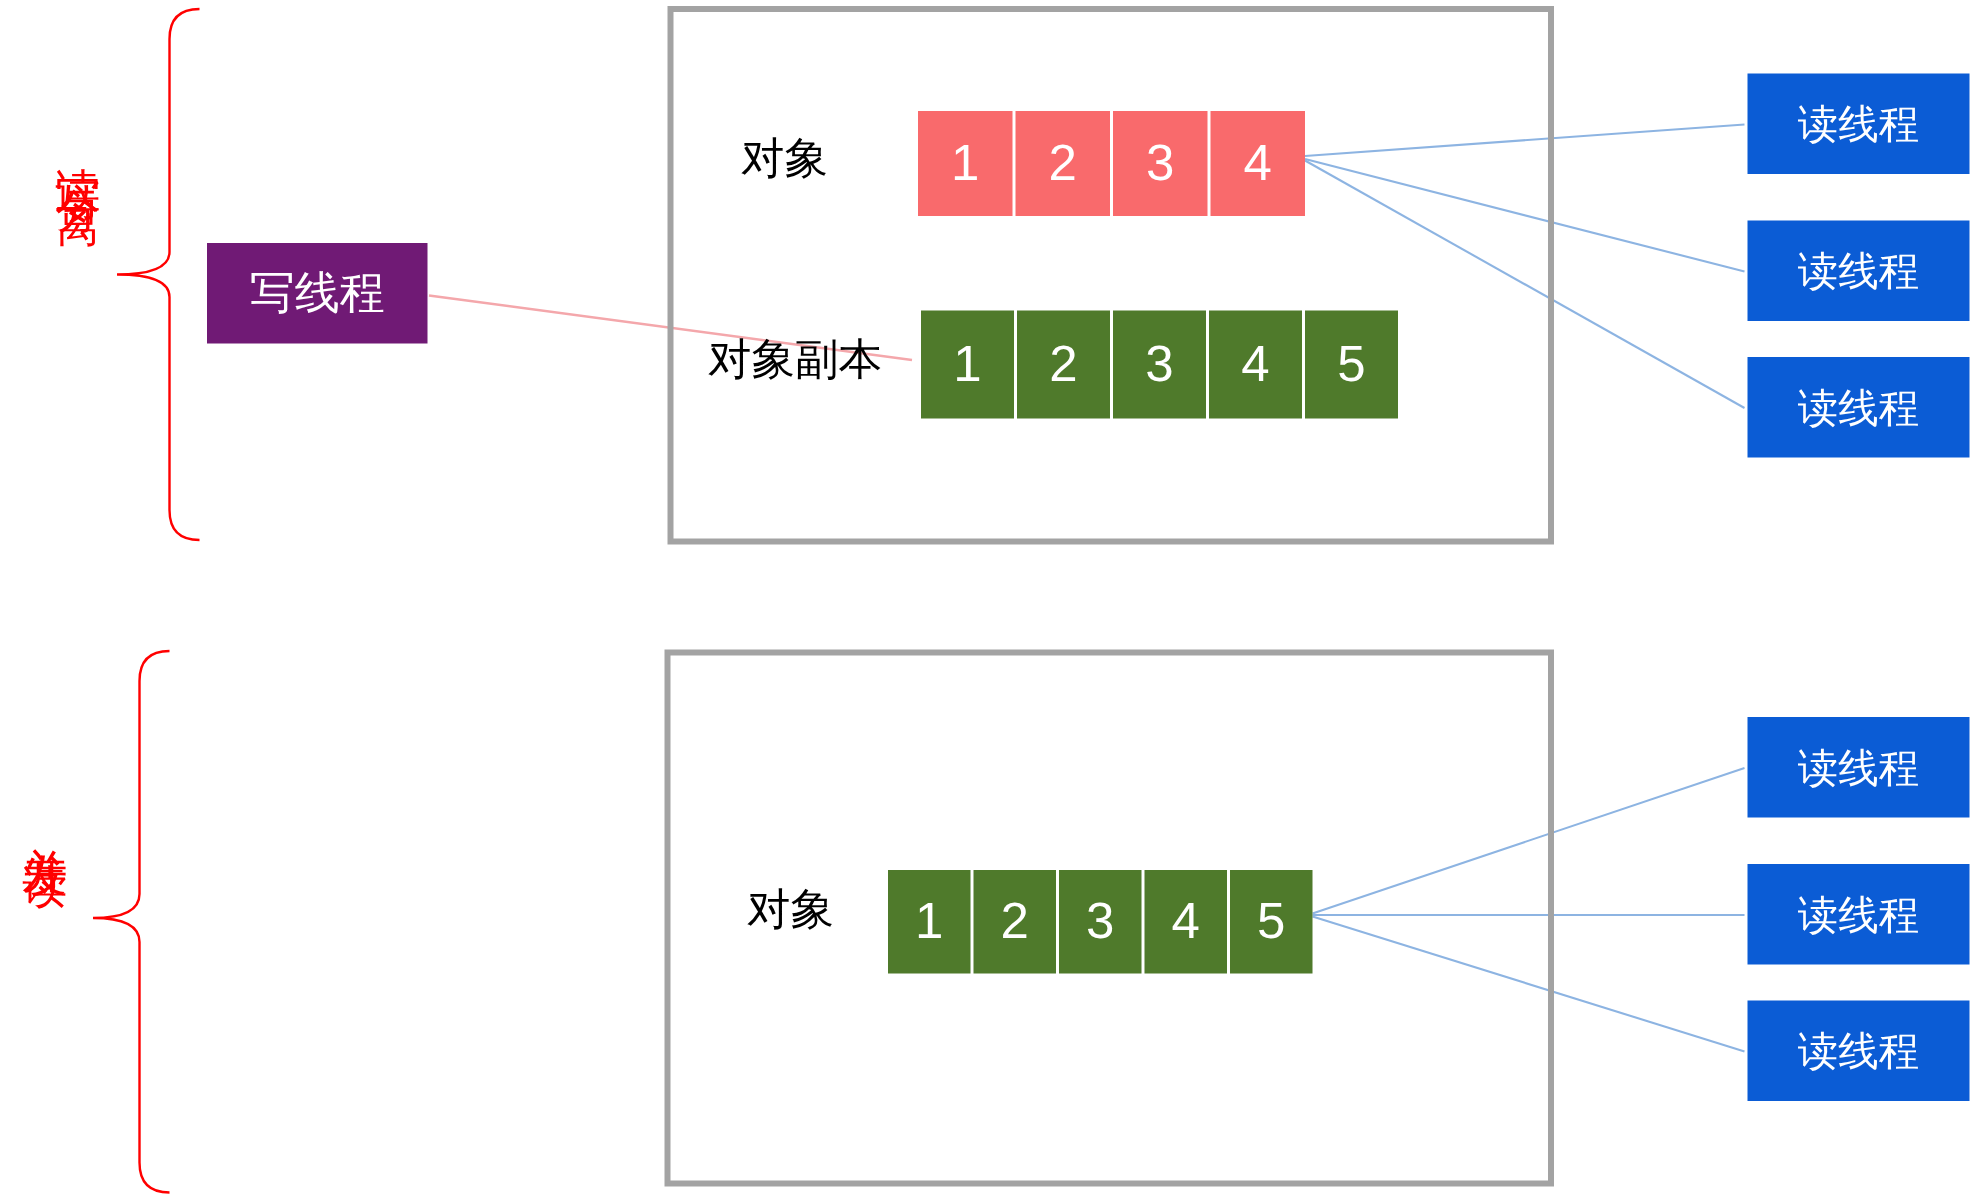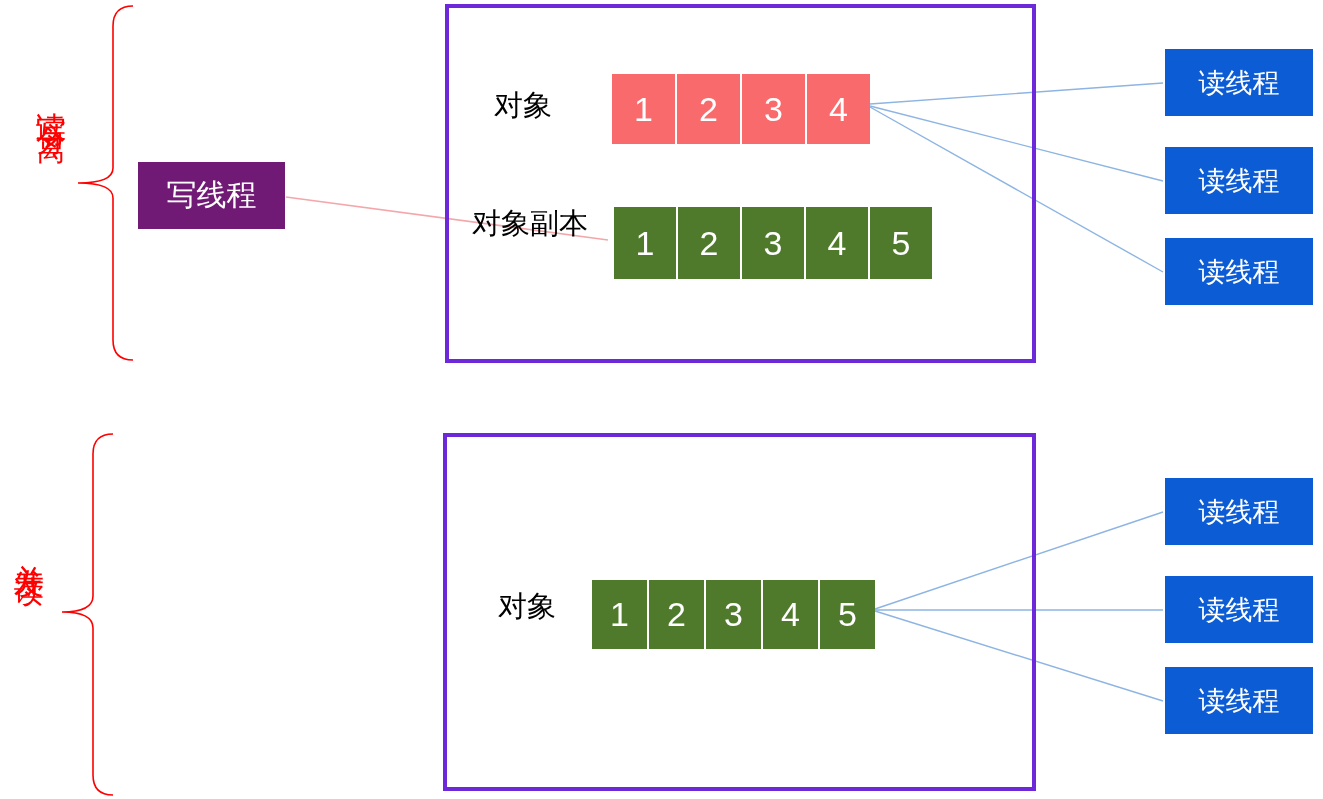--- a/index.html
+++ b/index.html
@@ -41,21 +41,21 @@
     font-size: 30px;
   }
   .reader-box {
     left: 1165px;
     width: 148px; height: 67px;
     background: #0B5CD5;
     font-size: 27px;
   }
   .container-box {
     position: absolute;
-    border: 4px solid #6d28d9;
+    border: 4px solid #a3a3a3;
     background: transparent;
     text-decoration: underline;
   }
   .container-top  { left: 445px; top: 4px;   width: 583px; height: 351px; }
   .container-bot  { left: 443px; top: 433px; width: 585px; height: 350px; }
   .obj-label {
     position: absolute;
     color: #000000;
     font-size: 29px;
     white-space: nowrap;
@@ -105,21 +105,21 @@
   <div class="container-box container-top">
     <div class="obj-label" style="left:45px; top:78px;">对象</div>
 
     <div class="cell-row" style="left:163px; top:66px;">
       <div class="cell pink">1</div>
       <div class="cell pink">2</div>
       <div class="cell pink">3</div>
       <div class="cell pink">4</div>
     </div>
 
-    <div class="obj-label" style="left:23px; top:196px;">对象副本</div>
+    <div class="obj-label" style="left:23px; top:212px;">对象副本</div>
 
     <div class="cell-row" style="left:165px; top:199px;">
       <div class="cell green">1</div>
       <div class="cell green">2</div>
       <div class="cell green">3</div>
       <div class="cell green">4</div>
       <div class="cell green">5</div>
     </div>
   </div>
 

